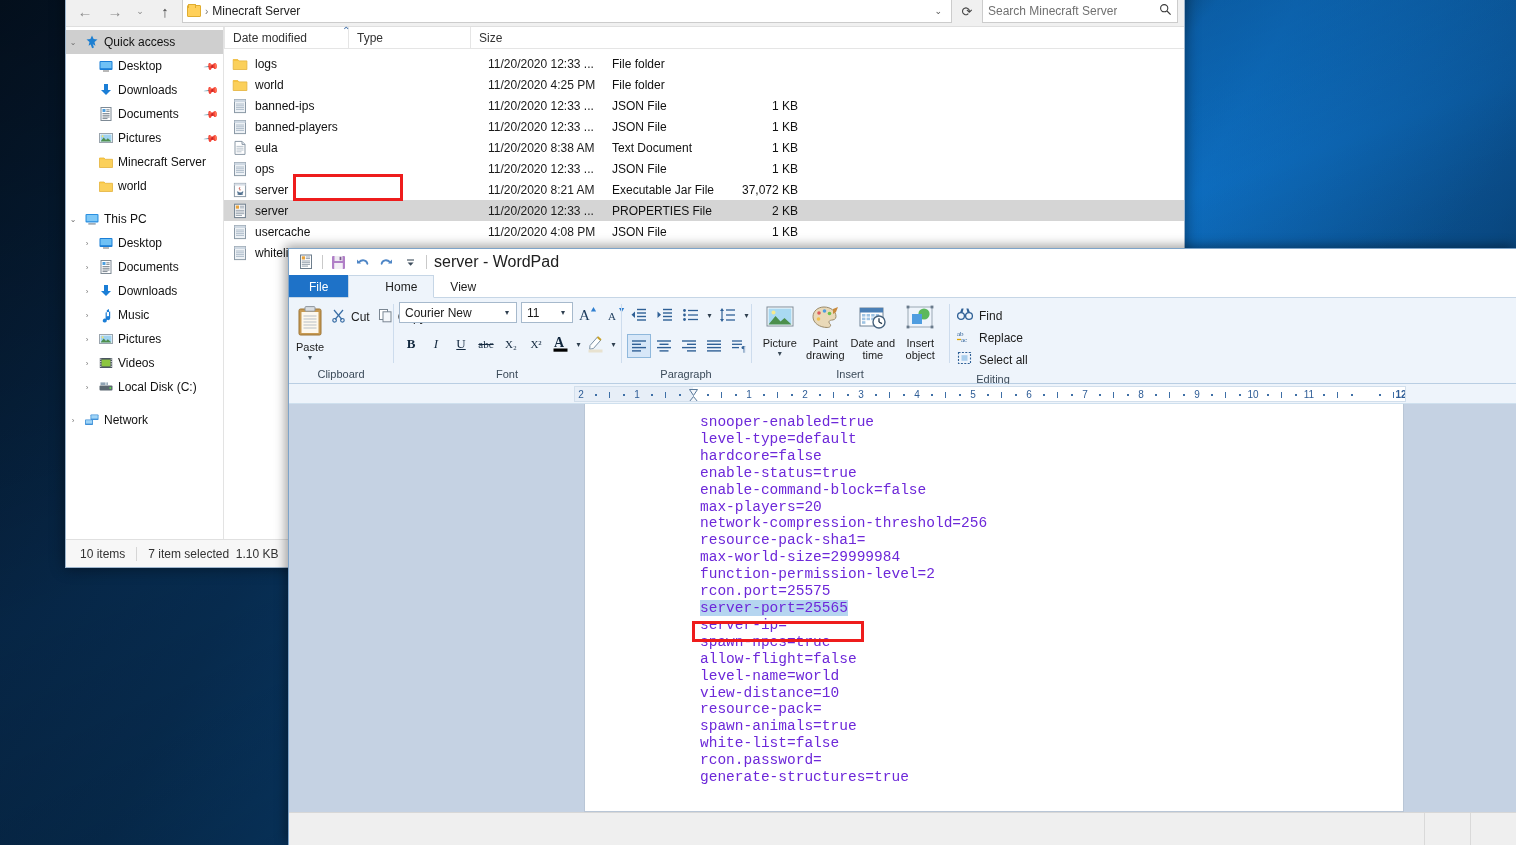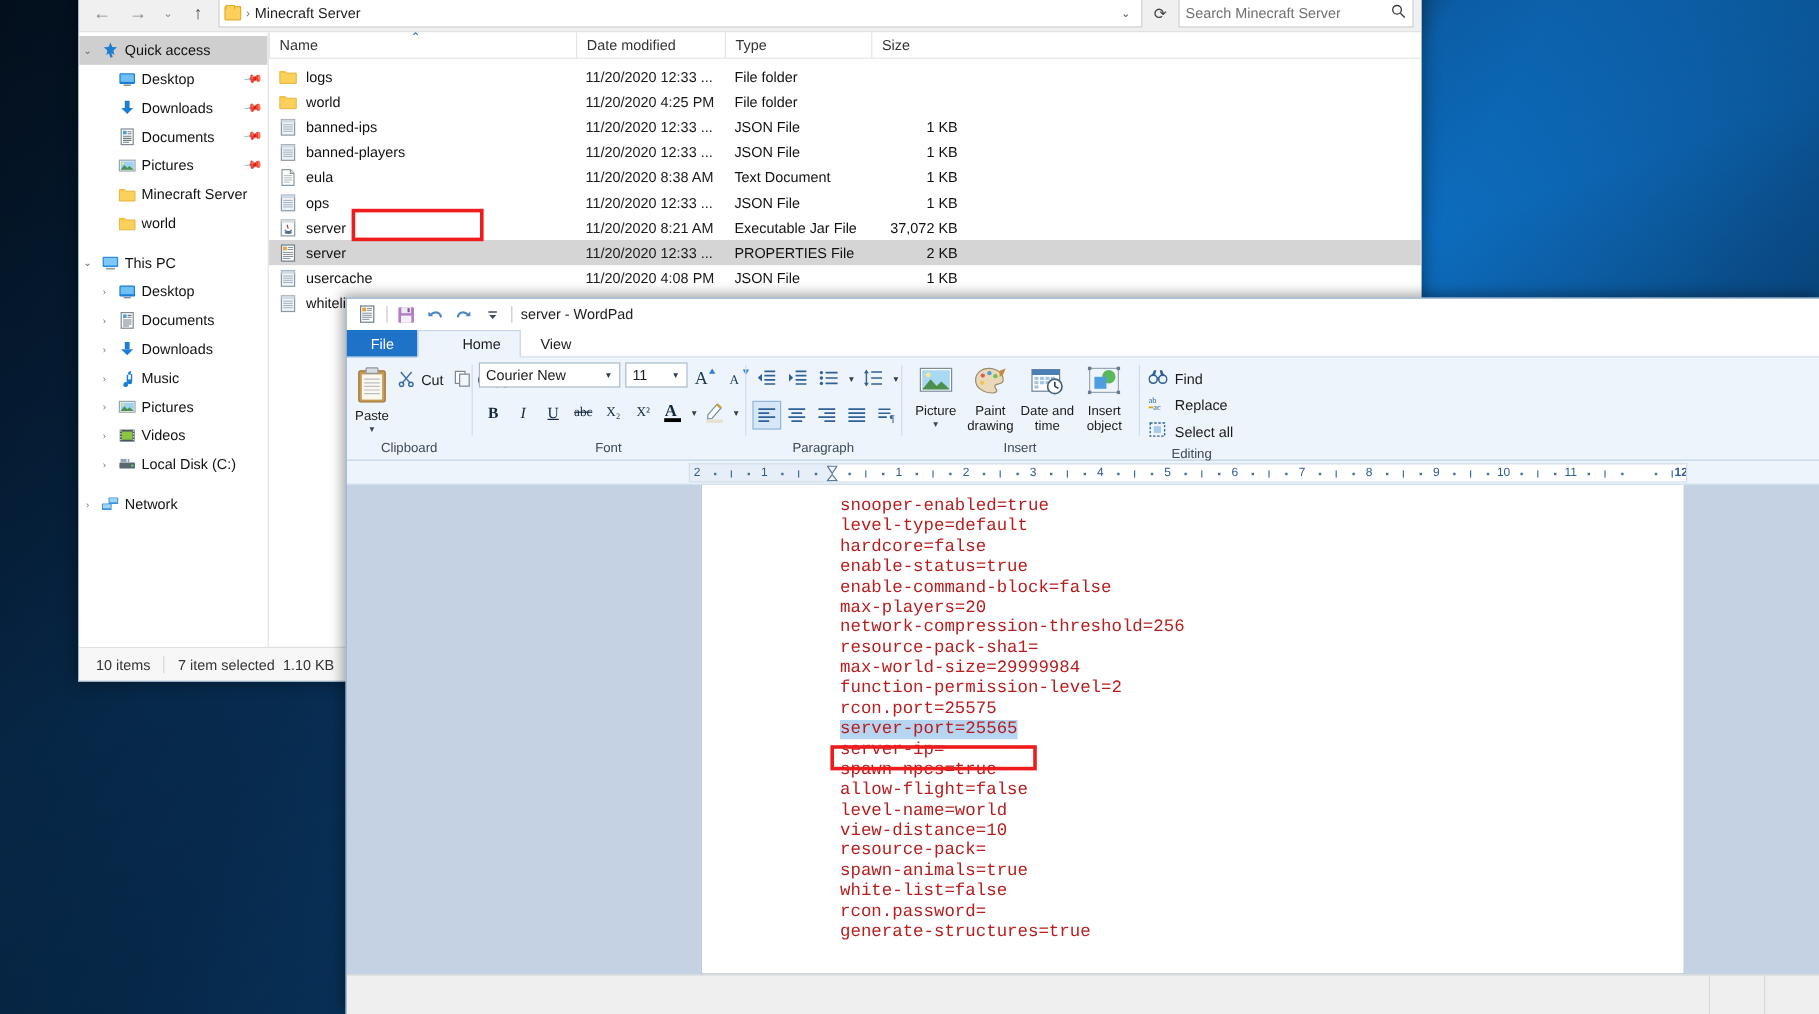--- a/index.html
+++ b/index.html
@@ -122,21 +122,21 @@
     background:#f0f0f0; border:1px solid #7ea4c9; border-bottom:none; border-right:none;
     display:flex; flex-direction:column; font-size:12px; color:#1b1b1b;
     box-shadow:-3px -3px 10px rgba(0,0,0,.35);
   }
   .wp-title{
     height:26px; flex:0 0 26px; background:#ffffff;
     display:flex; align-items:center; gap:7px; padding-left:9px;
     border-bottom:none;
   }
   .qat-sep{ width:1px; height:14px; background:#c9c9c9; }
-  .wp-title-text{ font-size:12px; color:#202020; }
+  .wp-title-text{ font-size:16px; color:#202020; }
   .qat-ic{ width:17px; height:17px; display:flex; align-items:center; justify-content:center; }
 
   .wp-tabs{ height:23px; flex:0 0 23px; background:#fff; display:flex; align-items:stretch; position:relative; }
   .wp-tabs::after{content:"";position:absolute;left:0;right:0;bottom:0;height:1px;background:#c6d6e6;}
   .wp-tab{
     display:flex;align-items:center;justify-content:center; font-size:12px;
     padding:0 16px; color:#1c1c1c; position:relative;
   }
   .wp-tab.file{ background:#1e72c8; color:#fff; padding:0 20px; }
   .wp-tab.active{ background:#eef4fb; border:1px solid #c6d6e6; border-bottom:1px solid #eef4fb; z-index:2;padding-left:36px; }
@@ -188,21 +188,21 @@
 
   
   .doc-area{ flex:1 1 auto; background:#c5d2e3; position:relative; overflow:hidden; }
   .page{
     position:absolute; left:295px; top:0px; width:820px; bottom:0;
     background:#ffffff; border:1px solid #b9c6d6; border-top:none;
   }
   .doc-text{
     position:absolute; left:115px; top:10px; right:8px;
     font-family:"Liberation Mono","DejaVu Sans Mono", monospace;
-    font-size:14.5px; line-height:16.9px; color:#b91c1c; white-space:pre;
+    font-size:14.5px; line-height:16.9px; color:#6d28d9; white-space:pre;
   }
   .doc-text .hl{ background:#b5d5f0; }
 
   .wp-bottom{
     height:33px; flex:0 0 33px; background:#efefef; border-top:1px solid #d7d7d7;
     display:flex; align-items:stretch;
   }
   .wp-bottom .grow{ flex:1 1 auto; }
   .wp-bottom .cell{ width:46px; border-left:1px solid #d9d9d9; }
 
@@ -465,21 +465,20 @@
             </svg>
         </span>
         <span>Network</span>
       </div>
     </div>
 
     <div class="filepane">
 
       <div class="col-head">
         <span class="sortmark">⌃</span>
-        <div class="col c-name">Name</div>
         <div class="col c-date">Date modified</div>
         <div class="col c-type">Type</div>
         <div class="col c-size" style="justify-content:flex-start;padding-left:8px;">Size</div>
       </div>
 
       <div class="rows" id="file-rows">
           <div class="frow">
             <div class="fn">
               <span class="ic">
                 <svg width="16" height="16" viewBox="0 0 16 16">

